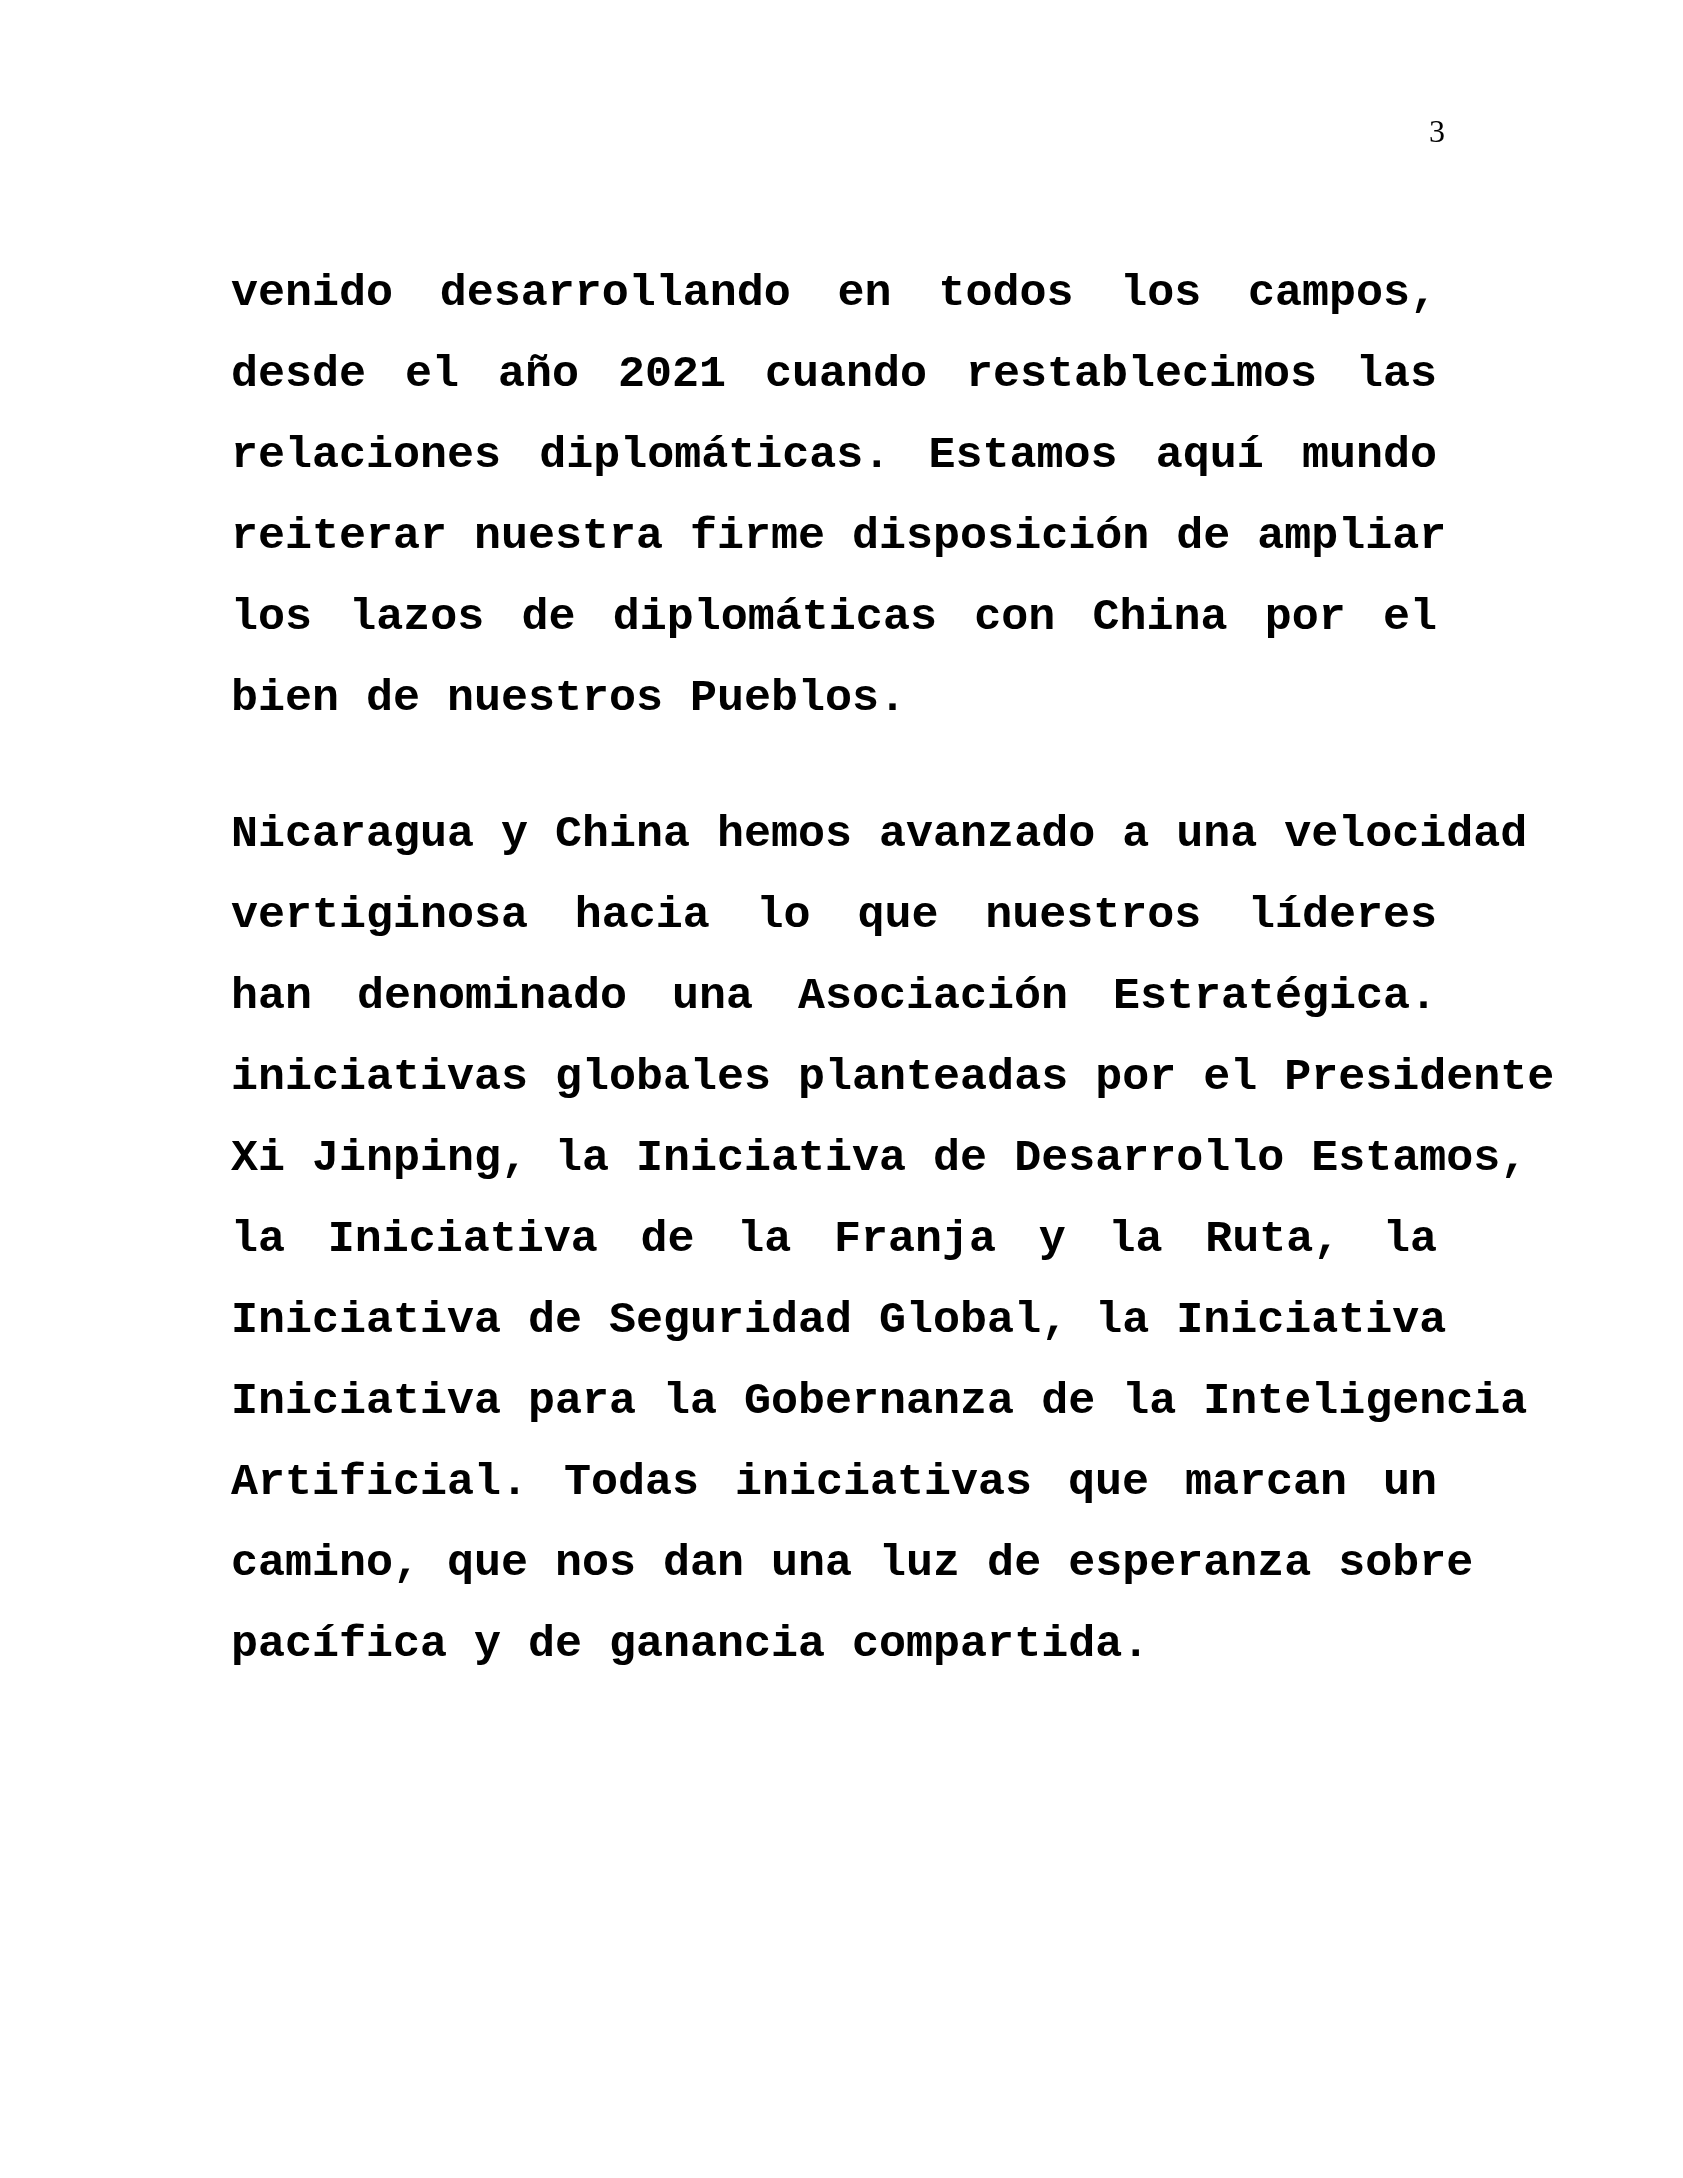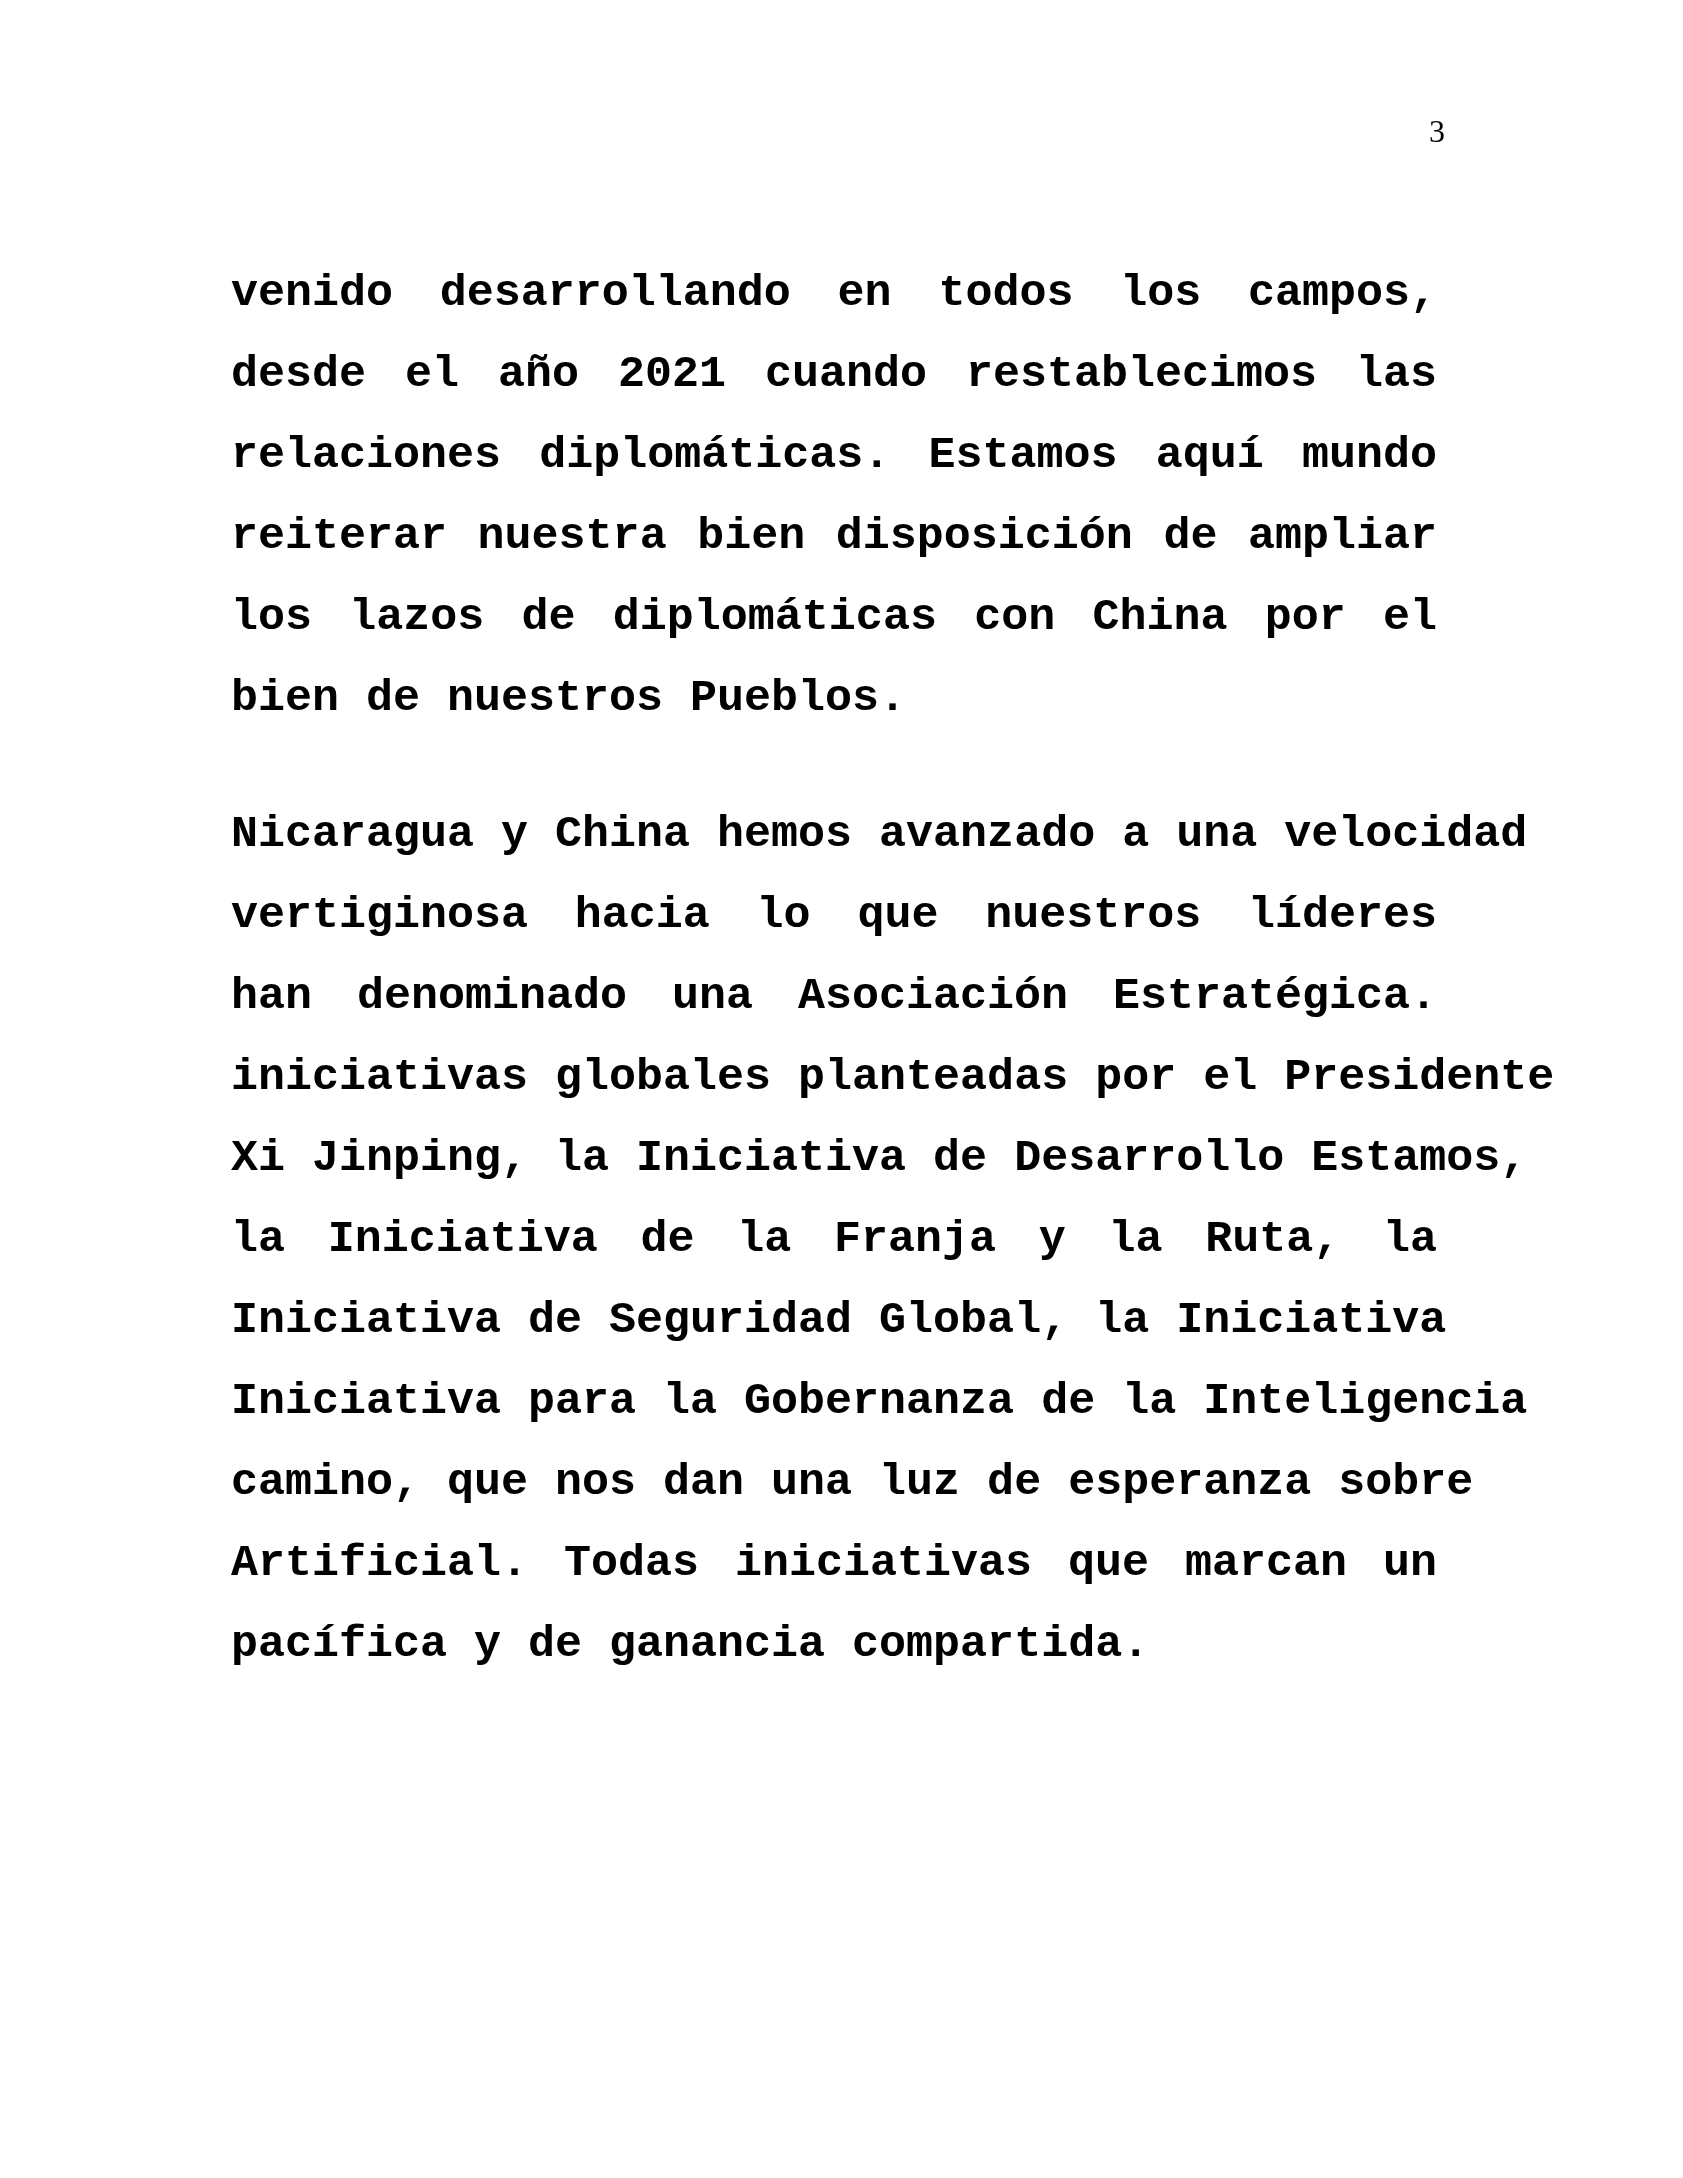--- a/index.html
+++ b/index.html
@@ -54,31 +54,31 @@
 </head>
 <body>
 
 <div class="page-number">3</div>
 
 <div class="body-text">
   <p class="paragraph">
     <span class="line">venido desarrollando en todos los campos,</span>
     <span class="line">desde el año 2021 cuando restablecimos las</span>
     <span class="line">relaciones diplomáticas. Estamos aquí mundo</span>
-    <span class="line">reiterar nuestra bien disposición de ampliar</span>
+    <span class="line">reiterar nuestra firme disposición de ampliar</span>
     <span class="line">los lazos de diplomáticas con China por el</span>
     <span class="line last">bien de nuestros Pueblos.</span>
   </p>
   <p class="paragraph">
     <span class="line">Nicaragua y China hemos avanzado a una velocidad</span>
     <span class="line">vertiginosa hacia lo que nuestros líderes</span>
     <span class="line">han denominado una Asociación Estratégica.</span>
     <span class="line">iniciativas globales planteadas por el Presidente</span>
     <span class="line">Xi Jinping, la Iniciativa de Desarrollo Estamos,</span>
     <span class="line">la Iniciativa de la Franja y la Ruta, la</span>
     <span class="line">Iniciativa de Seguridad Global, la Iniciativa</span>
     <span class="line">Iniciativa para la Gobernanza de la Inteligencia</span>
+    <span class="line">Artificial. Todas iniciativas que marcan un</span>
     <span class="line">camino, que nos dan una luz de esperanza sobre</span>
-    <span class="line">Artificial. Todas iniciativas que marcan un</span>
     <span class="line last">pacífica y de ganancia compartida.</span>
   </p>
 </div>
 
 
 </body></html>

